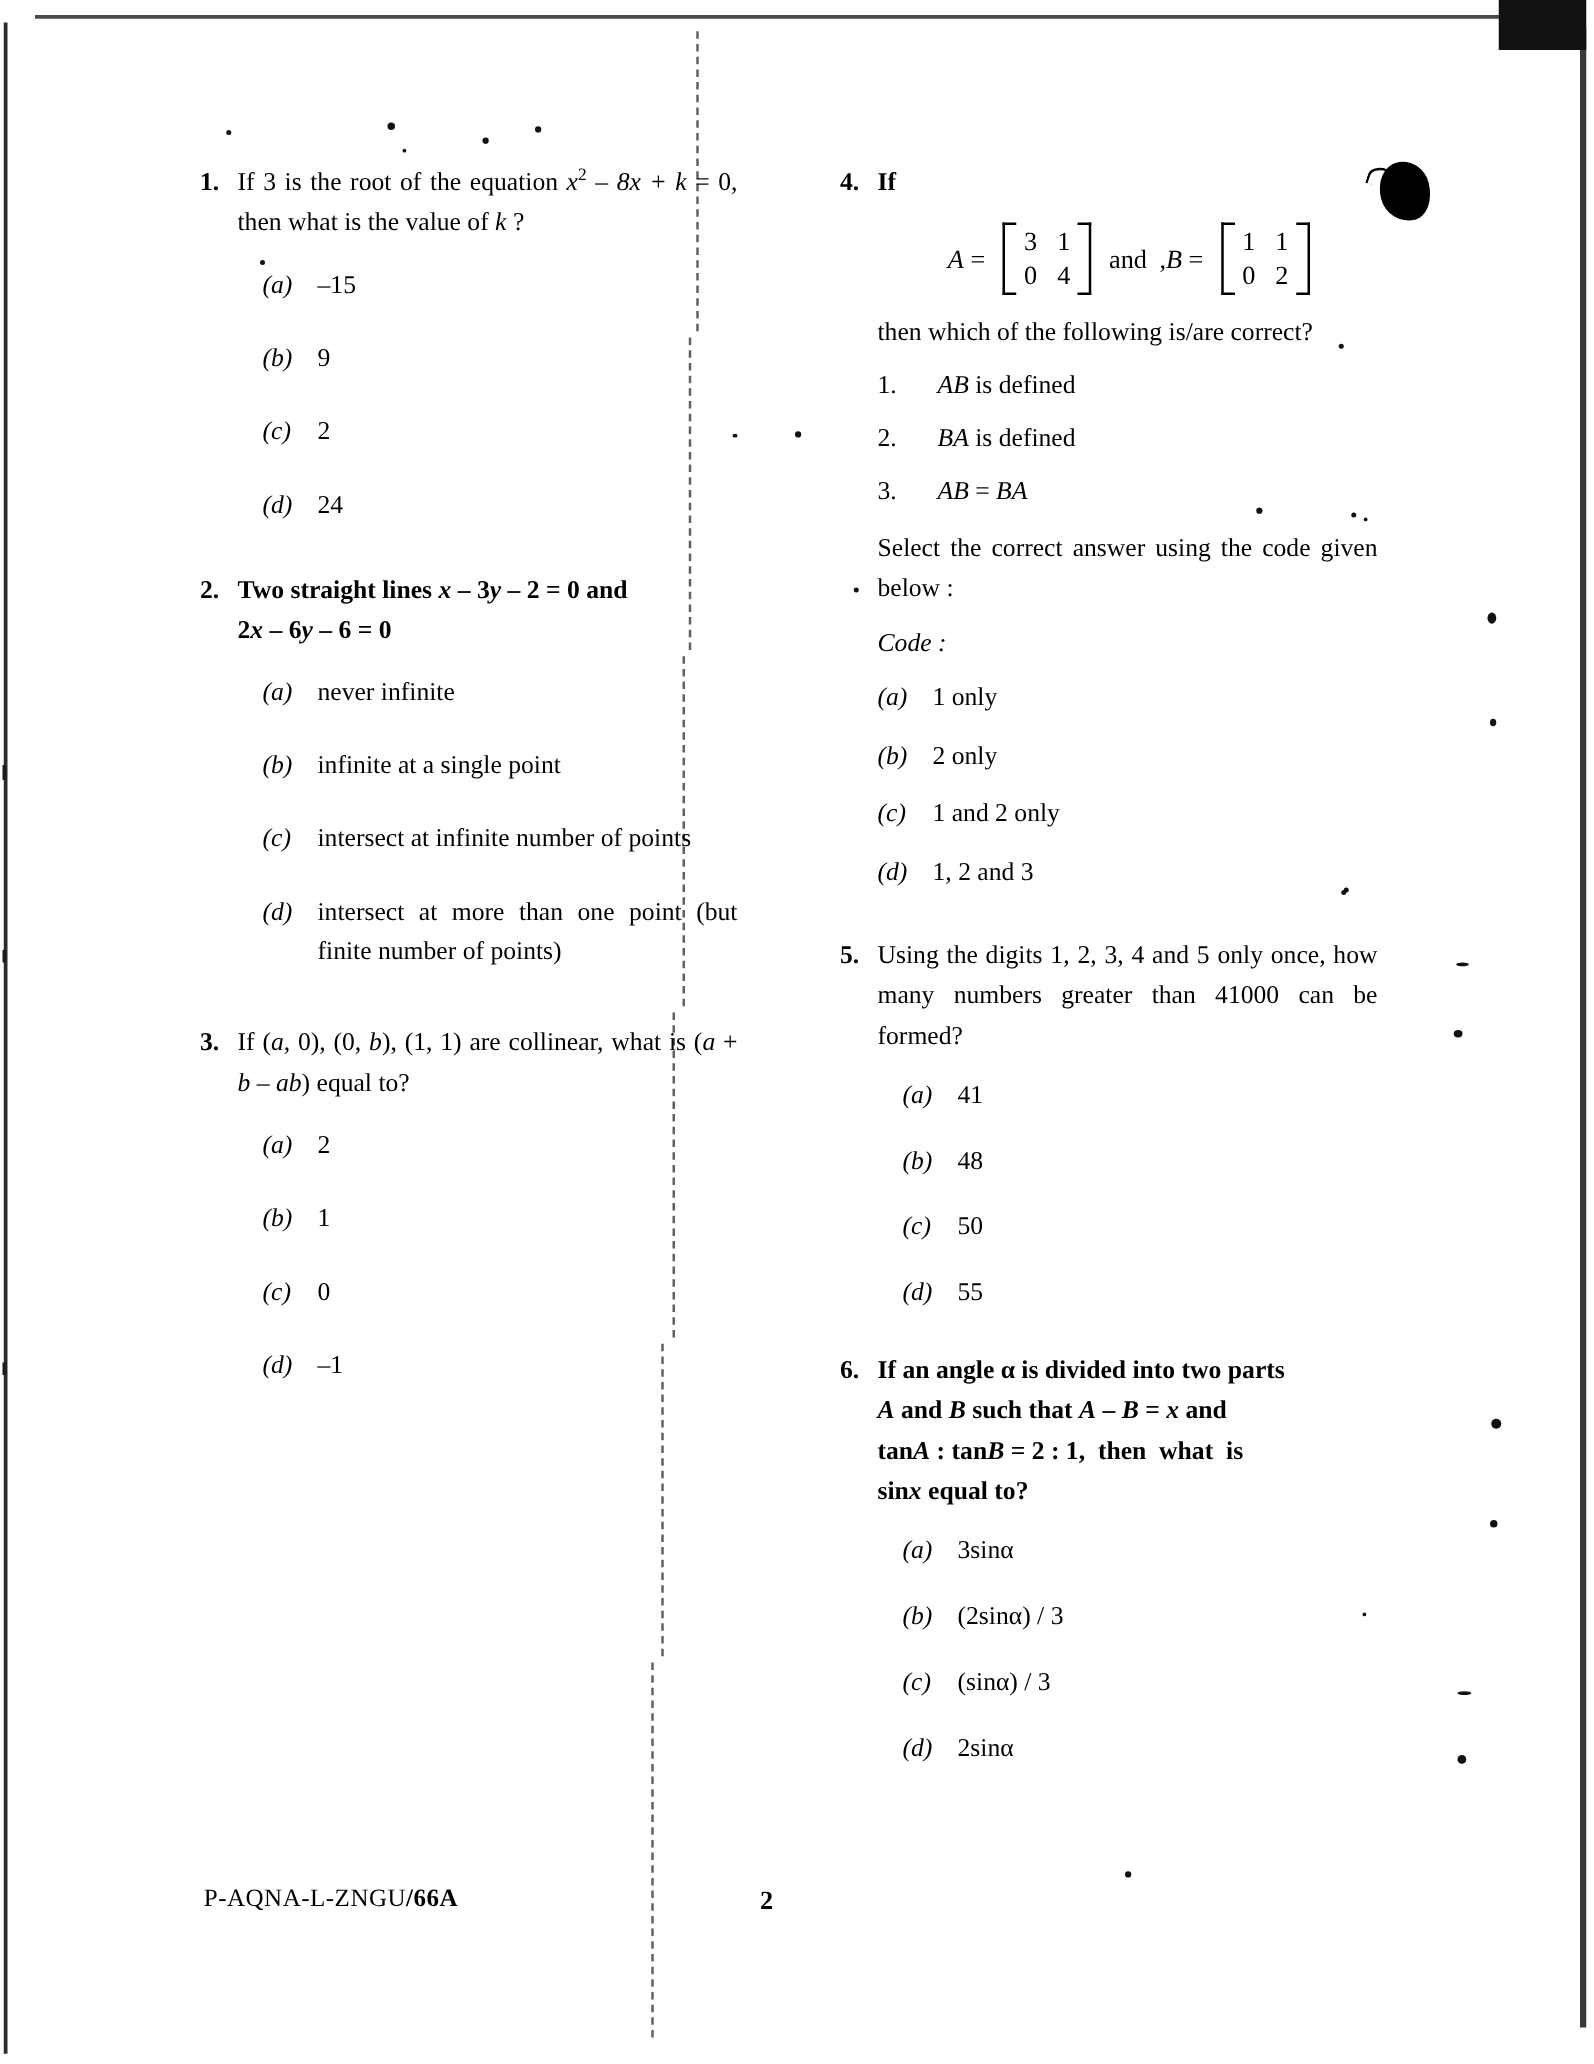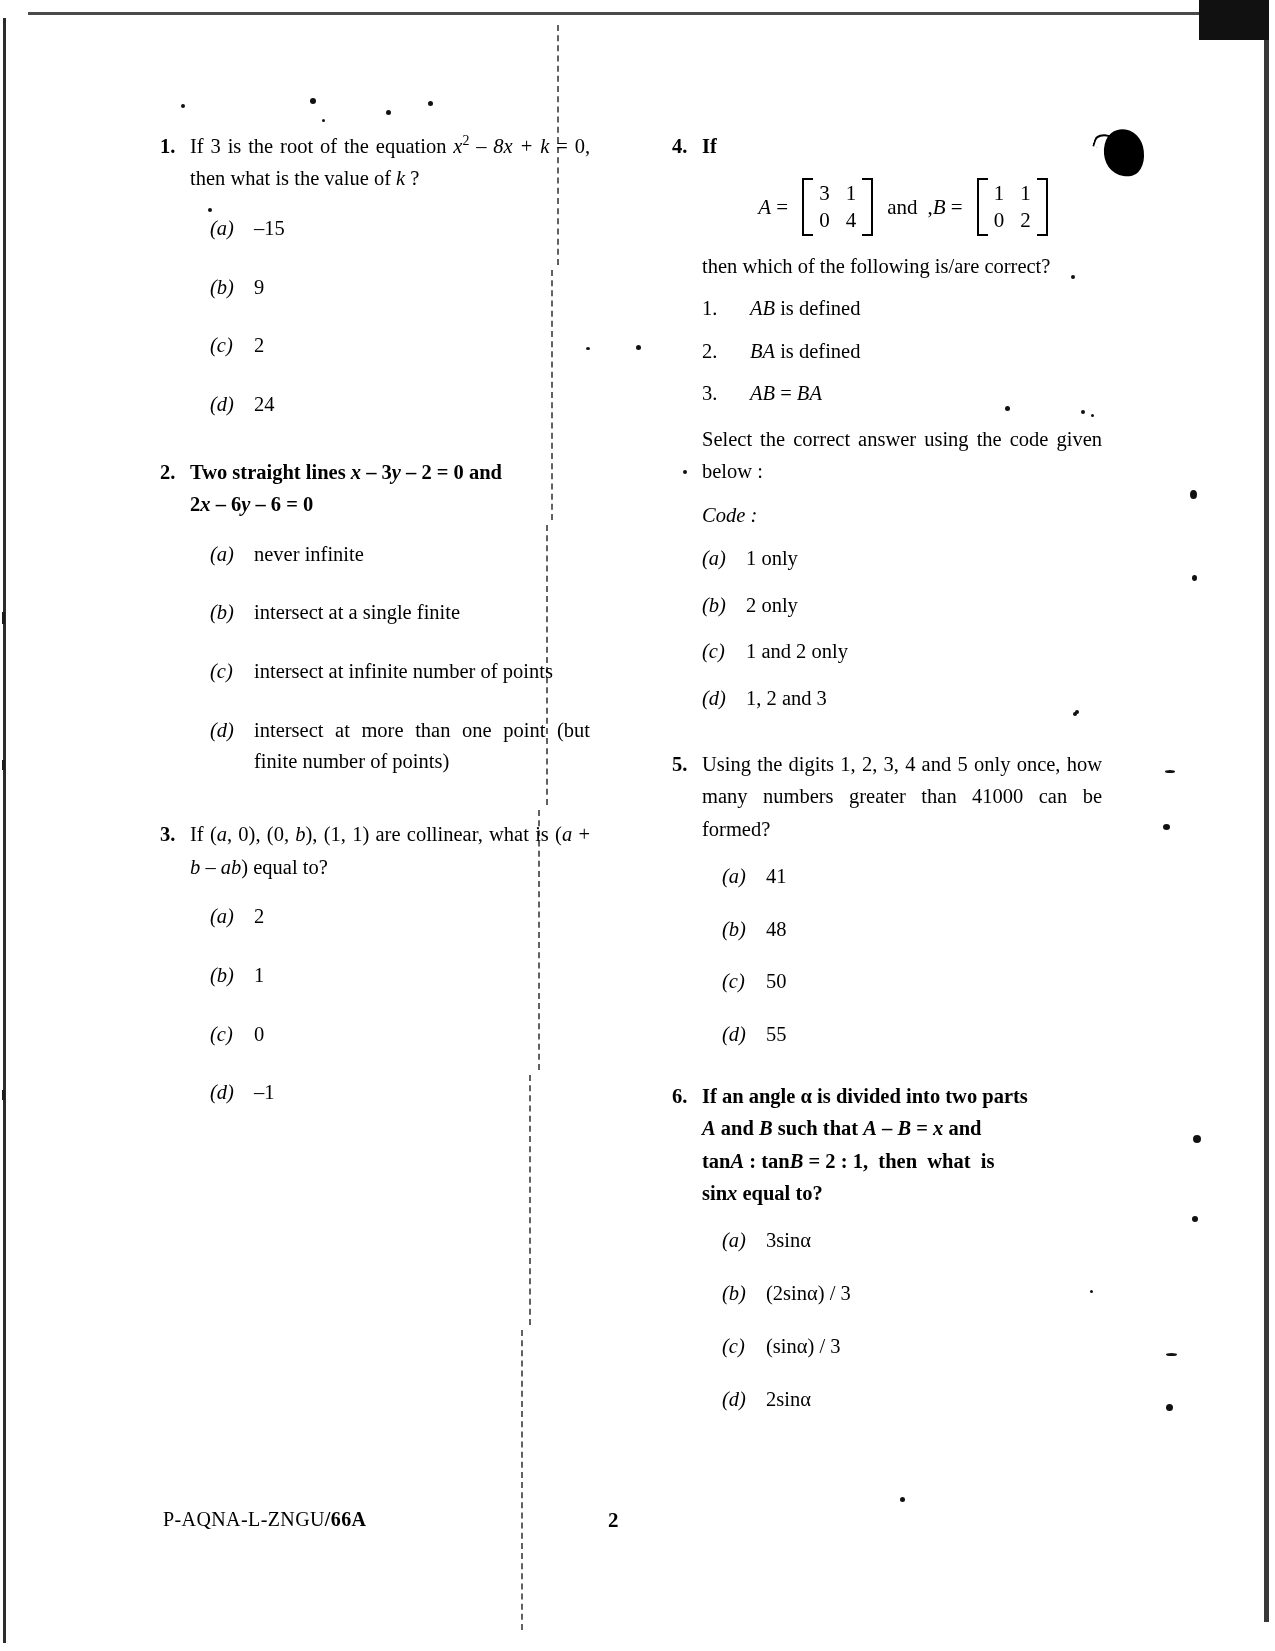--- a/index.html
+++ b/index.html
@@ -312,21 +312,21 @@
           2<i class="m">x</i> – 6<i class="m">y</i> – 6 = 0
         </div>
       </div>
       <div class="opts">
         <div class="opt">
           <span class="opt-lbl">(a)</span>
           <span class="opt-val">never infinite</span>
         </div>
         <div class="opt">
           <span class="opt-lbl">(b)</span>
-          <span class="opt-val">intersect at a single finite</span>
+          <span class="opt-val">infinite at a single point</span>
         </div>
         <div class="opt">
           <span class="opt-lbl">(c)</span>
           <span class="opt-val">intersect at infinite number of points</span>
         </div>
         <div class="opt">
           <span class="opt-lbl">(d)</span>
           <span class="opt-val">intersect at more than one point (but finite number of points)</span>
         </div>
       </div>

